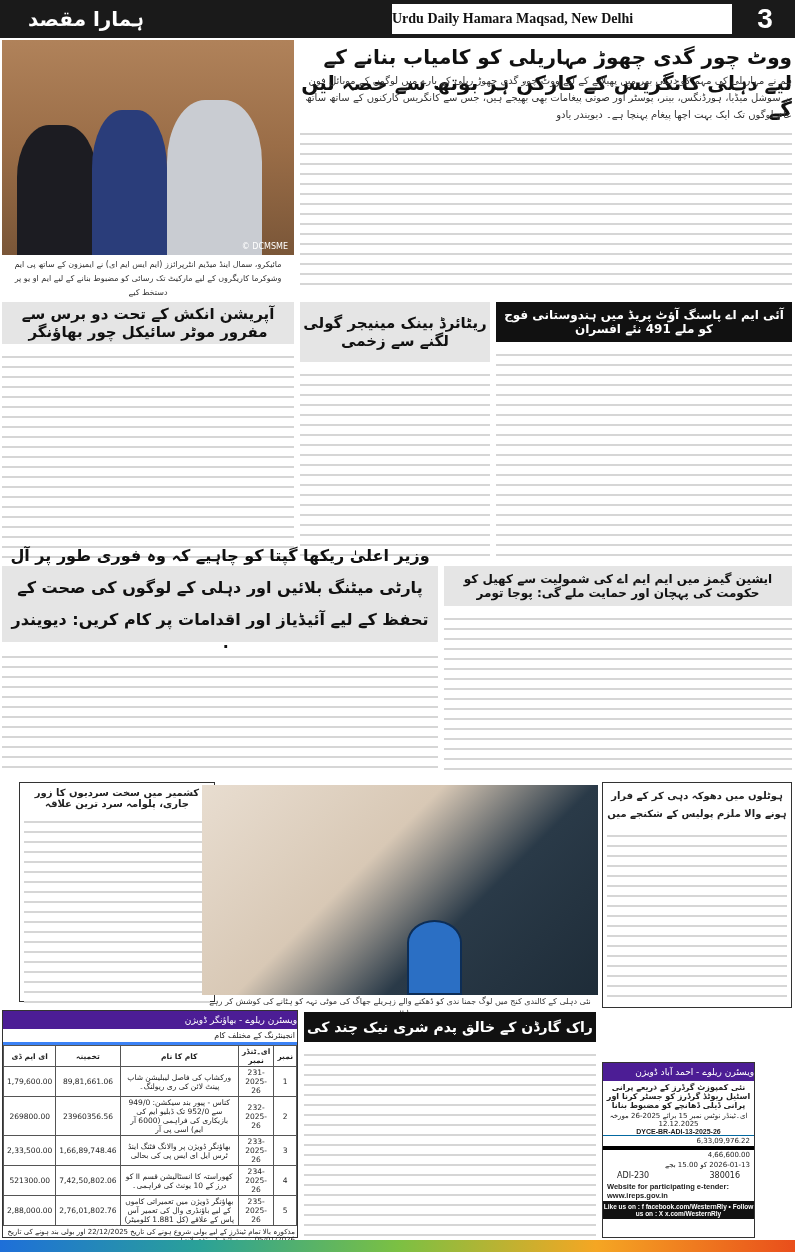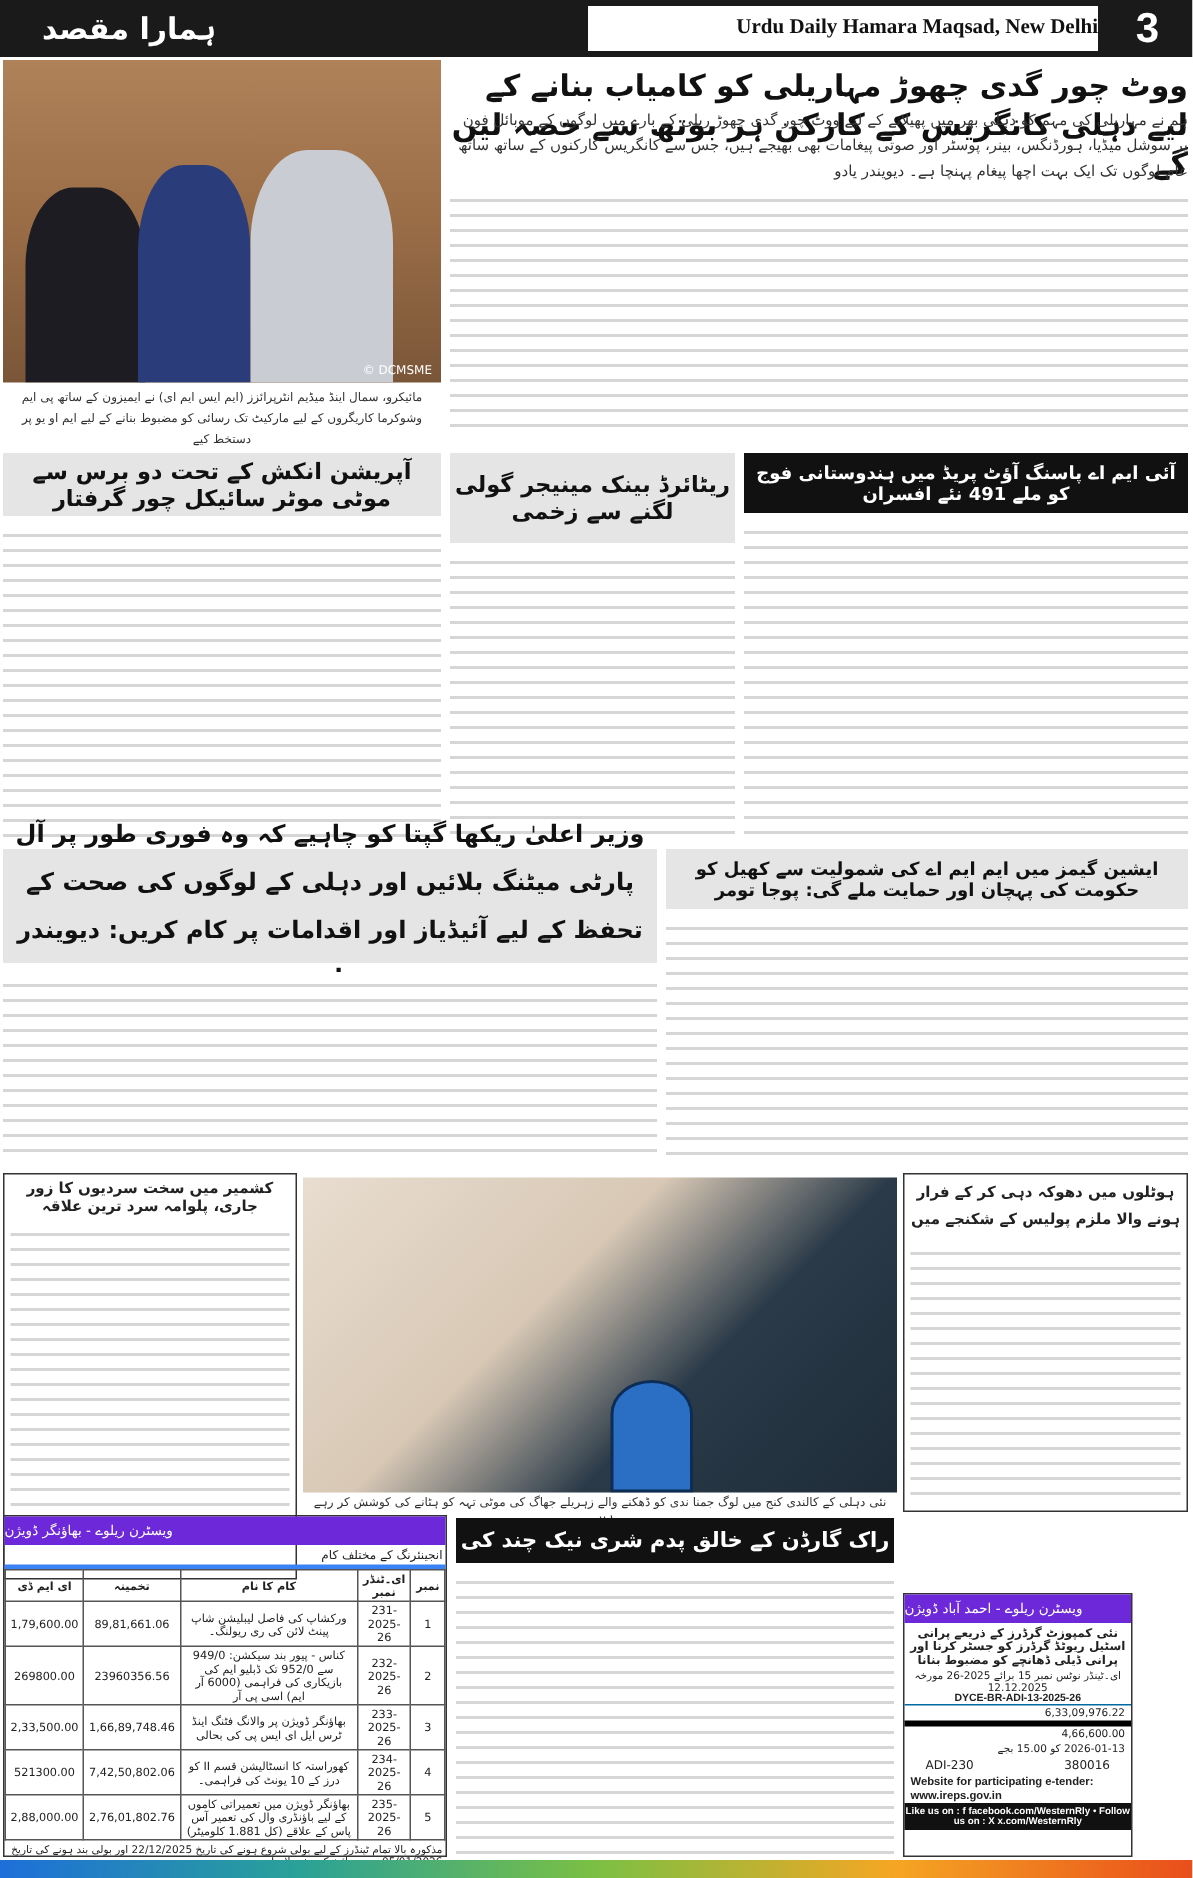--- a/index.html
+++ b/index.html
@@ -1,38 +1,38 @@
 <!DOCTYPE html>
 <html><head>
 <meta charset="utf-8">
 <style>
 *{box-sizing:border-box;margin:0;padding:0}
 body{width:795px;height:1252px;background:#fff;font-family:"DejaVu Sans",sans-serif;overflow:hidden;position:relative;color:#222}
 .masthead{position:absolute;left:0;top:0;width:795px;height:38px;background:#1a1a1a}
 .logo{position:absolute;left:4px;top:5px;width:140px;height:28px;color:#fff;font-size:20px;font-weight:bold;direction:rtl;line-height:28px}
 .datebar{position:absolute;left:150px;top:4px;width:240px;height:30px;background:#fff;border-radius:0 0 0 14px;text-align:center;font:bold 18px "Liberation Sans",sans-serif;line-height:30px;color:#111}
-.titlebar{position:absolute;left:392px;top:4px;width:340px;height:30px;background:#fff;text-align:right;font:bold 14px "Liberation Serif",serif;line-height:30px;color:#111}
+.titlebar{position:absolute;left:392px;top:4px;width:340px;height:30px;background:#fff;text-align:left;font:bold 14px "Liberation Serif",serif;line-height:30px;color:#111}
 .pagenum{position:absolute;left:740px;top:2px;width:50px;height:34px;color:#fff;font:bold 28px "Liberation Sans",sans-serif;text-align:center;line-height:34px}
 .photo1{position:absolute;left:2px;top:40px;width:292px;height:215px;background:linear-gradient(180deg,#b0825a 0%,#9a6d47 50%,#7a5638 100%);overflow:hidden}
 .photo1 .p{position:absolute;bottom:0;border-radius:40% 40% 0 0}
 .cap1{position:absolute;left:2px;top:258px;width:292px;font-size:8px;direction:rtl;text-align:center;line-height:14px;color:#333}
 .headline-main{position:absolute;left:300px;top:44px;width:492px;direction:rtl;text-align:right;font-size:20px;font-weight:bold;line-height:26px;color:#111}
 .sub-main{position:absolute;left:300px;top:72px;width:492px;direction:rtl;text-align:right;font-size:10px;line-height:17px;color:#333}
 .col-text{position:absolute;direction:rtl;text-align:justify;font-size:7.5px;line-height:12px;color:#444;overflow:hidden}
 .hl-box{position:absolute;direction:rtl;text-align:center;font-weight:bold;color:#111;background:#e5e5e5;display:flex;align-items:center;justify-content:center}
 .hl-dark{background:#111;color:#fff}
 .photo2{position:absolute;left:202px;top:785px;width:396px;height:210px;background:linear-gradient(135deg,#e8ddd0 0%,#d8c8b5 40%,#2a3a48 65%,#1e2c38 100%);overflow:hidden}
 .boat{position:absolute;left:205px;top:135px;width:55px;height:75px;background:#2b6fc4;border-radius:50% 50% 0 0 / 30% 30% 0 0;border:2px solid #0d2d55}
 .cap2{position:absolute;left:202px;top:997px;width:396px;font-size:8px;direction:rtl;text-align:center;color:#333}
 .box{position:absolute;border:1px solid #333}
 table{border-collapse:collapse;width:100%}
 td,th{border:1px solid #555;font-size:7.5px;padding:1px 3px;text-align:center;direction:rtl}
 .social{font:bold 8px "Liberation Sans",sans-serif;background:#111;color:#fff;text-align:center;padding:2px 0}
 .rainbow{position:absolute;left:0;top:1240px;width:795px;height:12px;background:linear-gradient(90deg,#1e6fd9,#2aa198,#7bc043,#f5a623,#e94e1b)}
-.tender-hdr{background:#6d28d9;color:#fff;text-align:left;font-size:9px;padding:4px 0;direction:rtl}
+.tender-hdr{background:#4c1d95;color:#fff;text-align:right;font-size:9px;padding:4px 0;direction:rtl}
 </style>
 </head>
 <body>
 
 <div class="masthead">
   <div class="logo">ہمارا مقصد</div>
   <div class="titlebar">Urdu Daily Hamara Maqsad, New Delhi</div>
   <div class="pagenum">3</div>
 </div>
 
@@ -41,33 +41,33 @@
   <div class="p" style="left:90px;width:75px;height:145px;background:#2a3d7a"></div>
   <div class="p" style="left:165px;width:95px;height:155px;background:#c9ccd2"></div>
   <div style="position:absolute;right:6px;bottom:4px;color:#fff;font-size:8px">© DCMSME</div>
 </div>
 <div class="cap1">مائیکرو، سمال اینڈ میڈیم انٹرپرائزز (ایم ایس ایم ای) نے ایمیزون کے ساتھ پی ایم وشوکرما کاریگروں کے لیے مارکیٹ تک رسائی کو مضبوط بنانے کے لیے ایم او یو پر دستخط کیے</div>
 
 <div class="headline-main">ووٹ چور گدی چھوڑ مہاریلی کو کامیاب بنانے کے لیے دہلی کانگریس کے کارکن ہر بوتھ سے حصہ لیں گے</div>
 <div class="sub-main">ہم نے مہاریلی کی مہم کو دہلی بھر میں پھیلانے کے لیے ووٹ چور گدی چھوڑ ریلی کے بارے میں لوگوں کے موبائل فون پر سوشل میڈیا، ہورڈنگس، بینر، پوسٹر اور صوتی پیغامات بھی بھیجے ہیں، جس سے کانگریس کارکنوں کے ساتھ ساتھ عام لوگوں تک ایک بہت اچھا پیغام پہنچا ہے۔ دیویندر یادو</div>
 <div class="col-text" style="left:300px;top:125px;width:492px;height:165px;background:repeating-linear-gradient(180deg,#fff 0,#fff 8px,#d6d6d6 8px,#d6d6d6 10px)"></div>
 
-<div class="hl-box" style="left:2px;top:302px;width:292px;height:42px;font-size:15px">آپریشن انکش کے تحت دو برس سے موٹی موٹر سائیکل چور گرفتار</div>
+<div class="hl-box" style="left:2px;top:302px;width:292px;height:42px;font-size:15px">آپریشن انکش کے تحت دو برس سے مفرور موٹر سائیکل چور بھاؤنگر</div>
 <div class="hl-box" style="left:300px;top:302px;width:190px;height:60px;font-size:15px">ریٹائرڈ بینک مینیجر گولی لگنے سے زخمی</div>
 <div class="hl-box hl-dark" style="left:496px;top:302px;width:296px;height:40px;font-size:12px">آئی ایم اے پاسنگ آؤٹ پریڈ میں ہندوستانی فوج کو ملے 491 نئے افسران</div>
 <div class="col-text" style="left:2px;top:348px;width:292px;height:210px;background:repeating-linear-gradient(180deg,#fff 0,#fff 8px,#d6d6d6 8px,#d6d6d6 10px)"></div>
 <div class="col-text" style="left:300px;top:366px;width:190px;height:192px;background:repeating-linear-gradient(180deg,#fff 0,#fff 8px,#d6d6d6 8px,#d6d6d6 10px)"></div>
 <div class="col-text" style="left:496px;top:346px;width:296px;height:212px;background:repeating-linear-gradient(180deg,#fff 0,#fff 8px,#d6d6d6 8px,#d6d6d6 10px)"></div>
 
 <div class="hl-box" style="left:2px;top:566px;width:436px;height:76px;font-size:16px;line-height:32px;padding:0 6px">وزیر اعلیٰ ریکھا گپتا کو چاہیے کہ وہ فوری طور پر آل پارٹی میٹنگ بلائیں اور دہلی کے لوگوں کی صحت کے تحفظ کے لیے آئیڈیاز اور اقدامات پر کام کریں: دیویندر یادو</div>
 <div class="hl-box" style="left:444px;top:566px;width:348px;height:40px;font-size:12px">ایشین گیمز میں ایم ایم اے کی شمولیت سے کھیل کو حکومت کی پہچان اور حمایت ملے گی: پوجا تومر</div>
 <div class="col-text" style="left:2px;top:648px;width:436px;height:125px;background:repeating-linear-gradient(180deg,#fff 0,#fff 8px,#d6d6d6 8px,#d6d6d6 10px)"></div>
 <div class="col-text" style="left:444px;top:610px;width:348px;height:163px;background:repeating-linear-gradient(180deg,#fff 0,#fff 8px,#d6d6d6 8px,#d6d6d6 10px)"></div>
 
-<div class="box" style="left:2px;top:782px;width:196px;height:271px">
+<div class="box" style="left:19px;top:782px;width:196px;height:220px">
   <div style="direction:rtl;text-align:center;font-size:10px;font-weight:bold;padding:4px">کشمیر میں سخت سردیوں کا زور جاری، پلوامہ سرد ترین علاقہ</div>
   <div style="height:190px;margin:0 4px;background:repeating-linear-gradient(180deg,#fff 0,#fff 8px,#d6d6d6 8px,#d6d6d6 10px)"></div>
 </div>
 
 <div class="photo2">
     <div class="boat"></div>
   </div>
 <div class="cap2">نئی دہلی کے کالندی کنج میں لوگ جمنا ندی کو ڈھکنے والے زہریلے جھاگ کی موٹی تہہ کو ہٹانے کی کوشش کر رہے ہیں۔</div>
 
 <div class="box" style="left:602px;top:782px;width:190px;height:226px">

